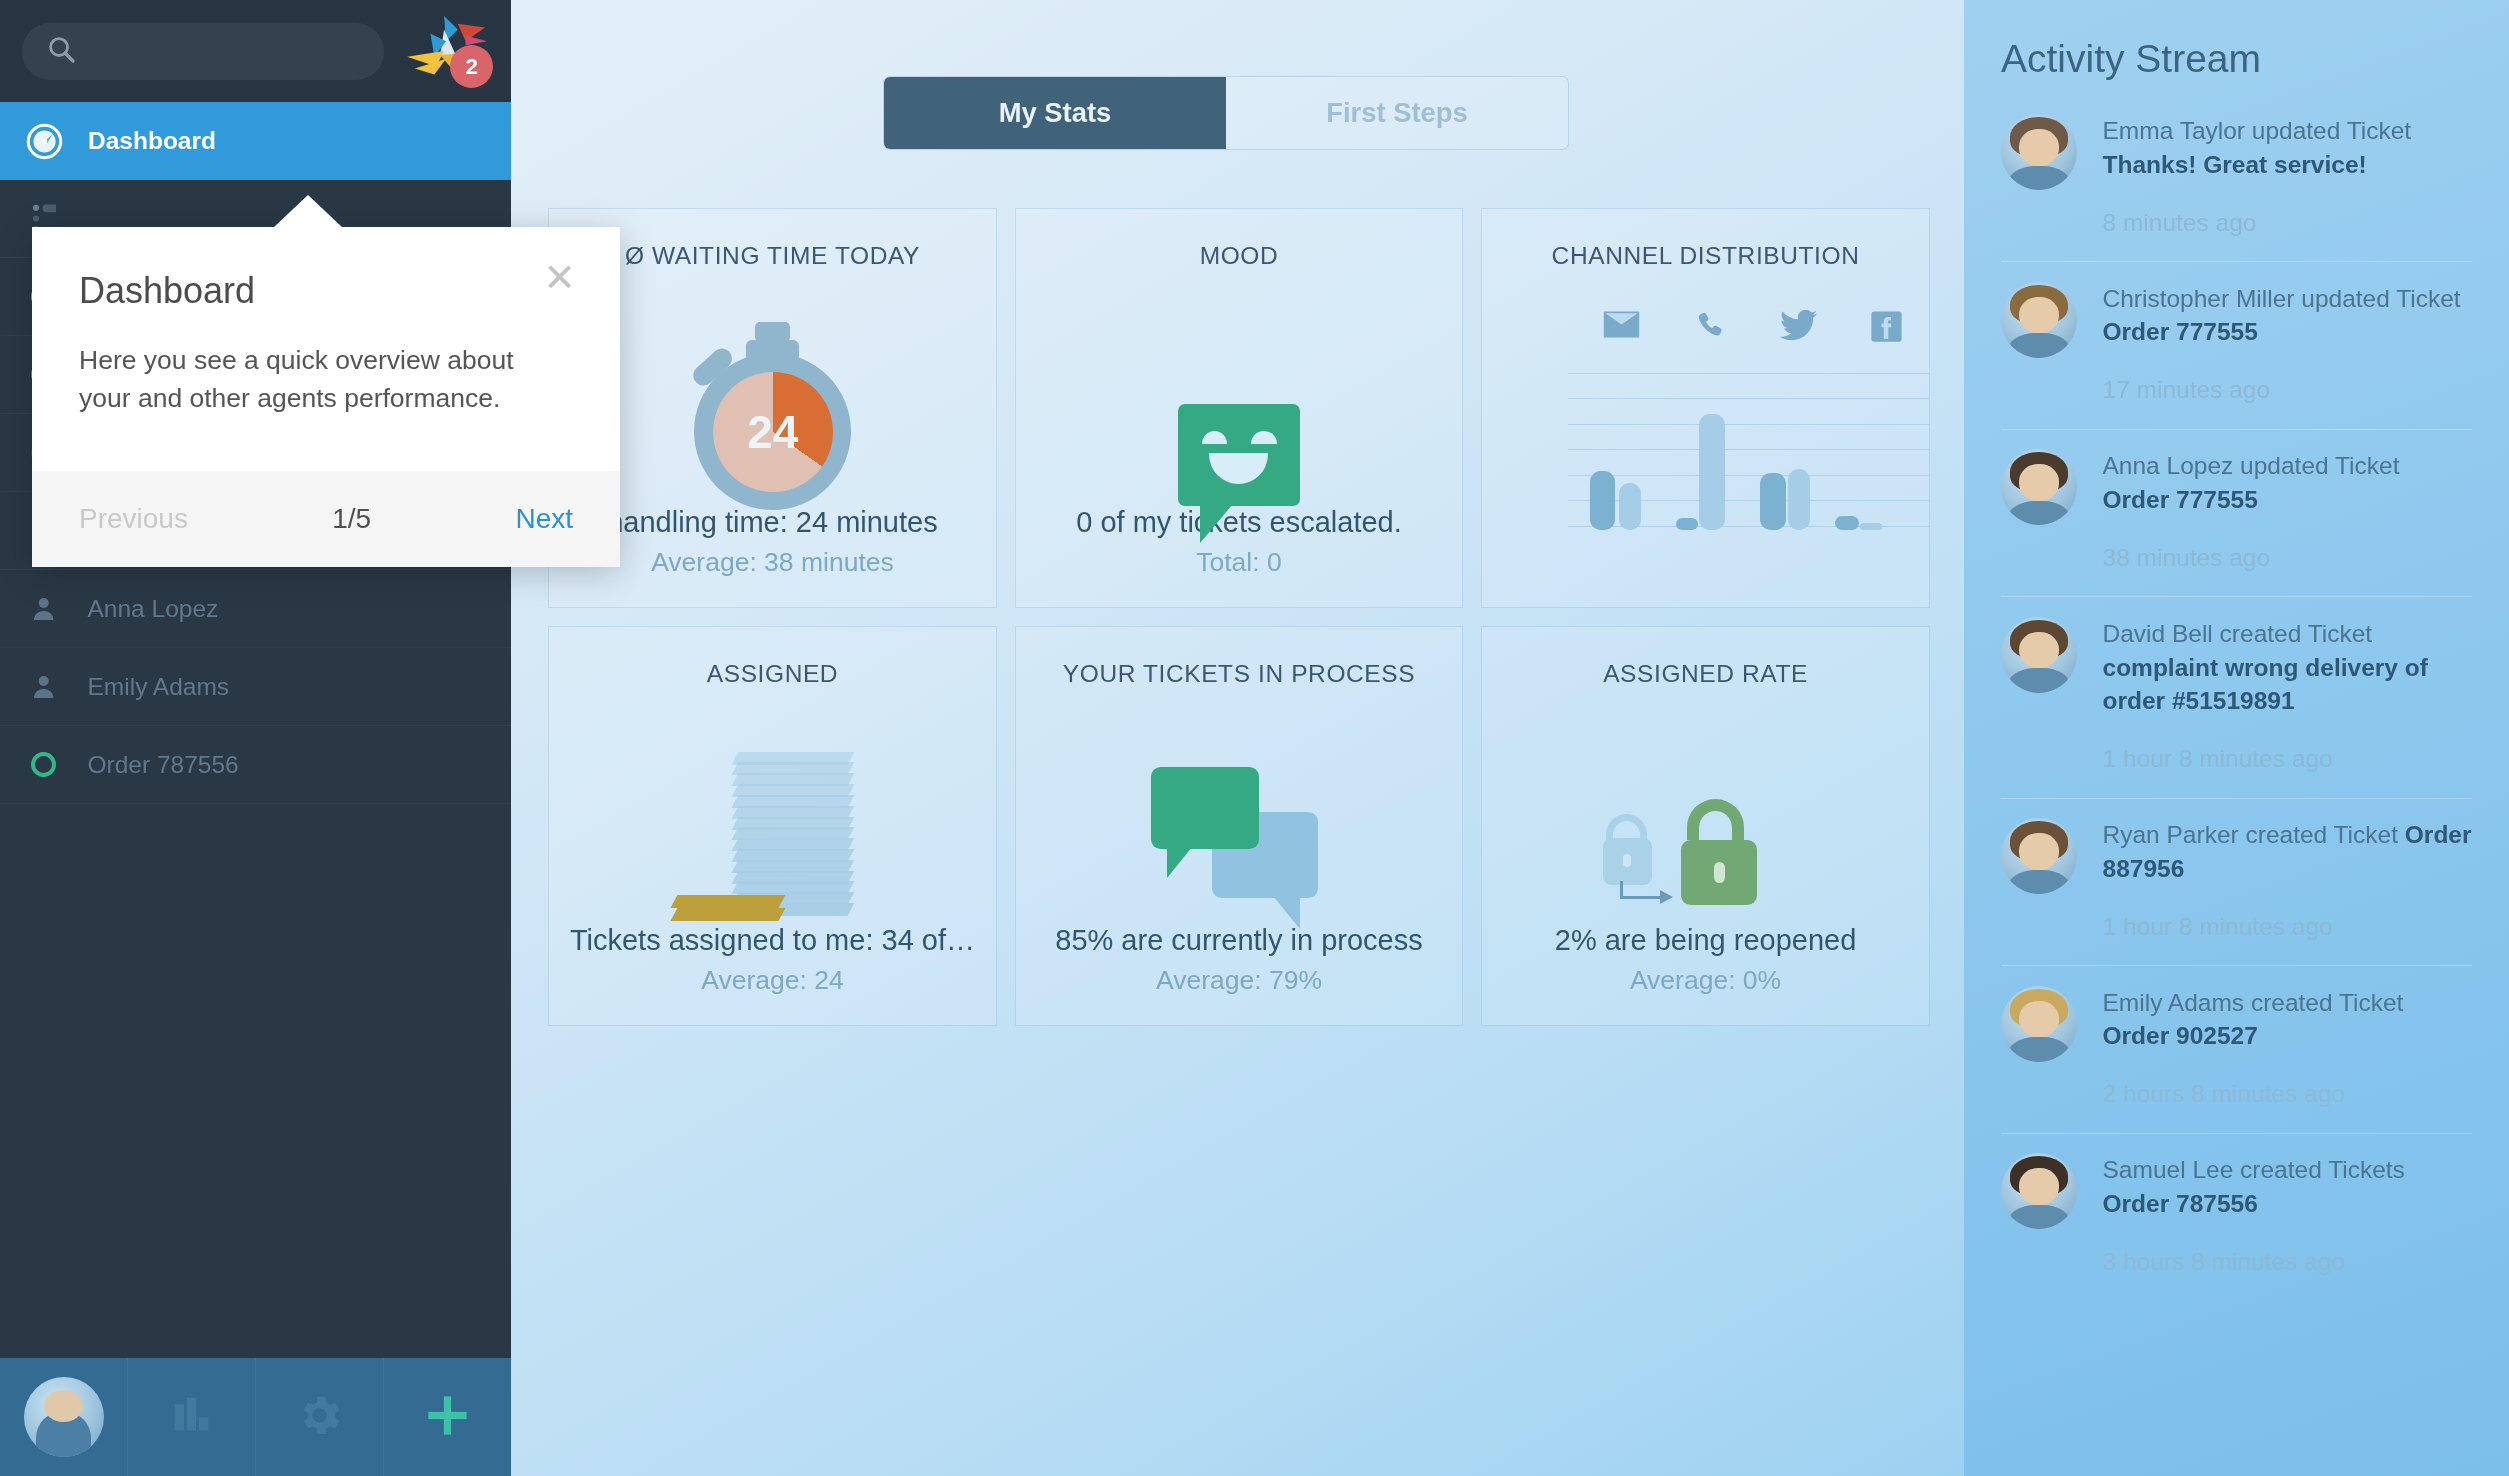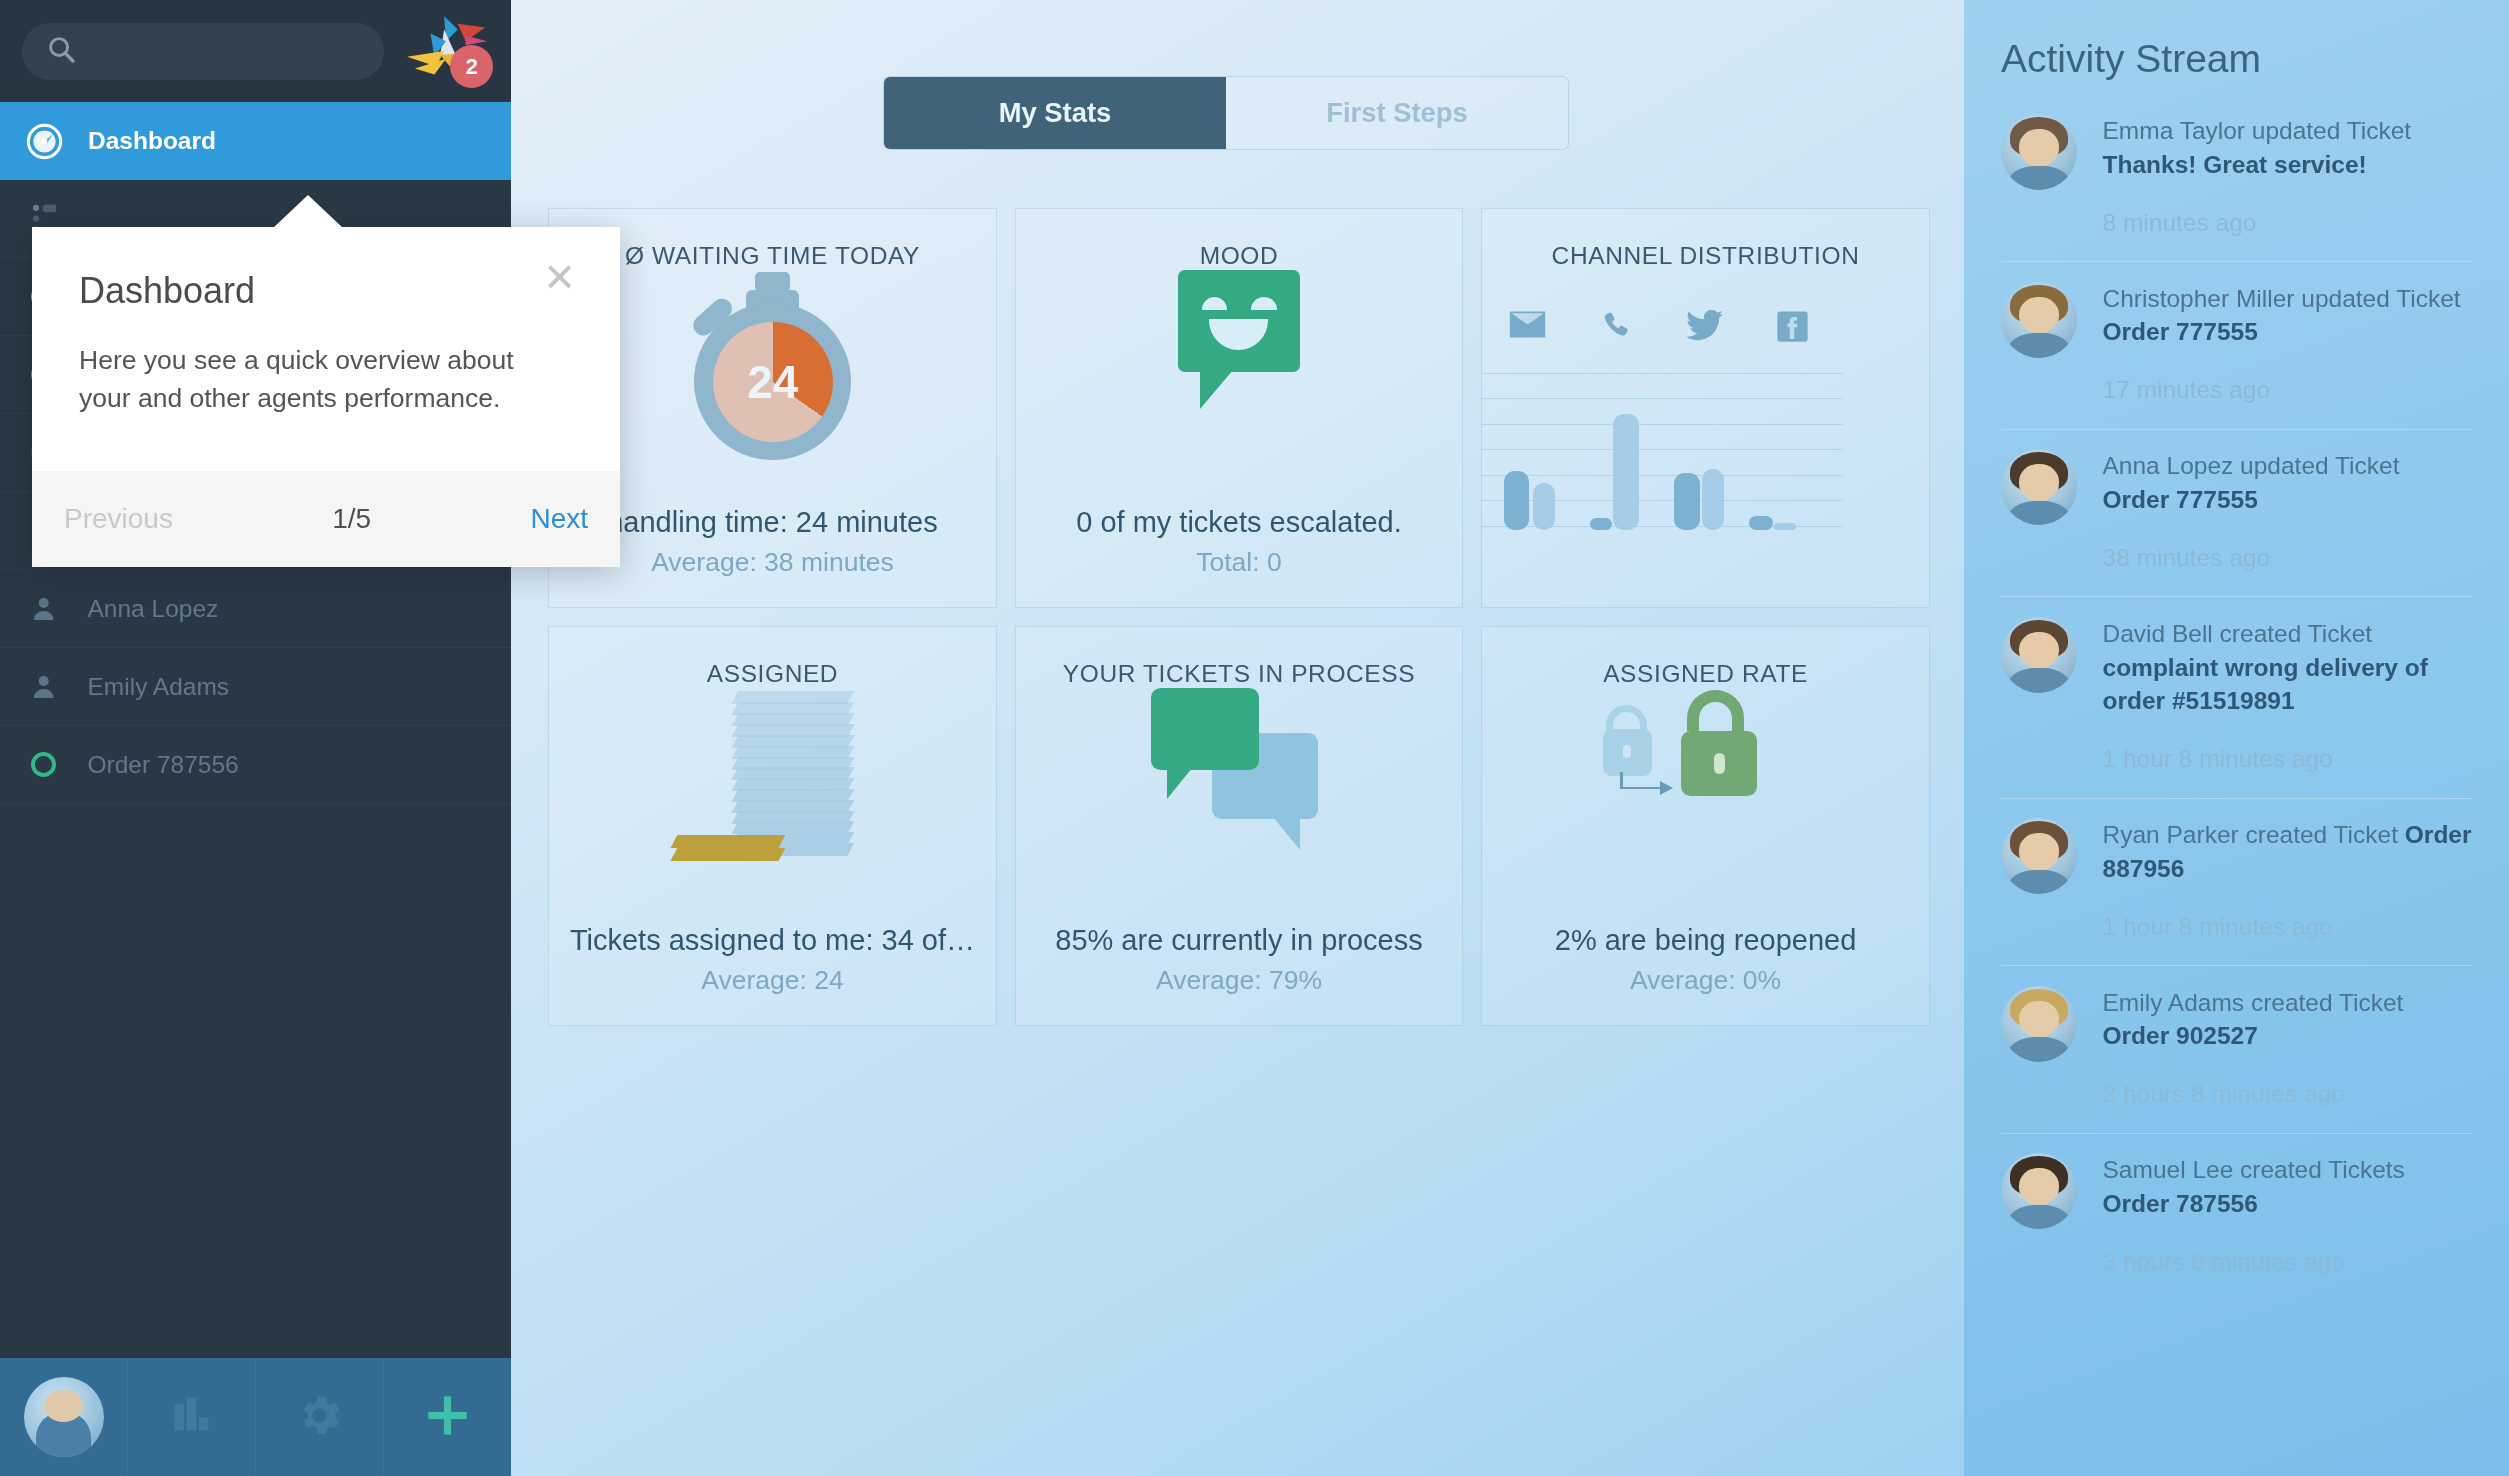--- a/index.html
+++ b/index.html
@@ -116,21 +116,21 @@
   #coachmark-text { font-size: 26.5px; color: #555555; line-height: 1.45; max-width: 470px; }
   #coachmark-close {
     position: absolute; right: 39px; top: 31px;
     width: 43px; height: 43px; color: #c4c4c4;
     font-size: 39px; line-height: 39px; text-align: center;
     cursor: pointer; font-weight: 300;
   }
   #coachmark-footer {
     height: 96px; background: #f5f5f5;
     display: flex; align-items: center;
-    padding: 0 32px;
+    padding: 0 47px;
   }
   #cm-prev { color: #c9c9c9; font-size: 28px; }
   #cm-count { flex: 1; text-align: center; color: #4f4f4f; font-size: 28px; }
   #cm-next { color: #2d8fd6; font-size: 28px; }
 
   
   #center {
     position: absolute; left: 511px; top: 0;
     width: 1454px; height: 1476px;
     background: linear-gradient(150deg, #e3eff8 0%, #d2e7f6 35%, #b6dcf4 75%, #9dd1f1 100%);
@@ -163,21 +163,21 @@
     border: 1px solid rgba(130,175,205,0.30);
     background: rgba(255,255,255,0.13);
     display: flex; flex-direction: column; align-items: center;
     padding-top: 33px;
     position: relative;
   }
   .card-title {
     font-size: 24.5px; letter-spacing: 0.6px;
     color: #3b5870; font-weight: normal;
   }
-  .card-art { flex: 1; display: flex; align-items: flex-start; justify-content: center; width: 100%; }
+  .card-art { flex: 1; display: flex; align-items: flex-end; justify-content: center; width: 100%; }
   .card-main { font-size: 29px; color: #32566e; margin-bottom: 7.8px; }
   .card-sub  { font-size: 26.5px; color: #7fa8c2; margin-bottom: 29px; }
 
   
   .sw-wrap { position: relative; width: 176px; height: 186px; }
   .sw-dial {
     position: absolute; left: 9.8px; top: 33px;
     width: 157px; height: 157px; border-radius: 50%;
     background: #8fb6cd;
     display: flex; align-items: center; justify-content: center;

